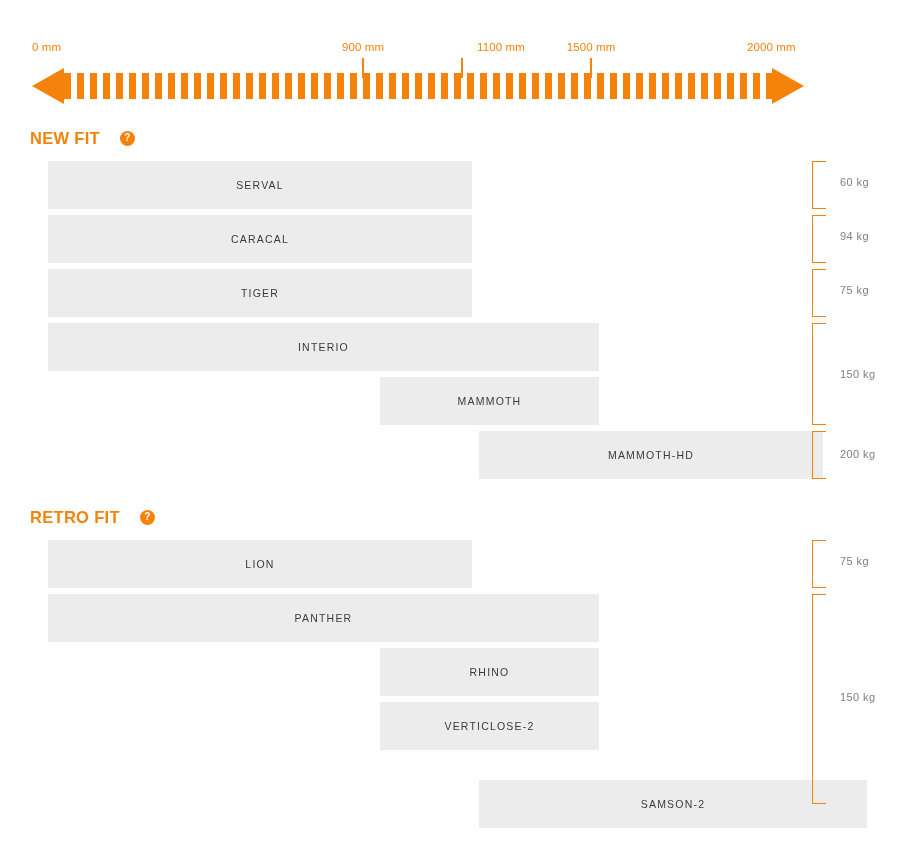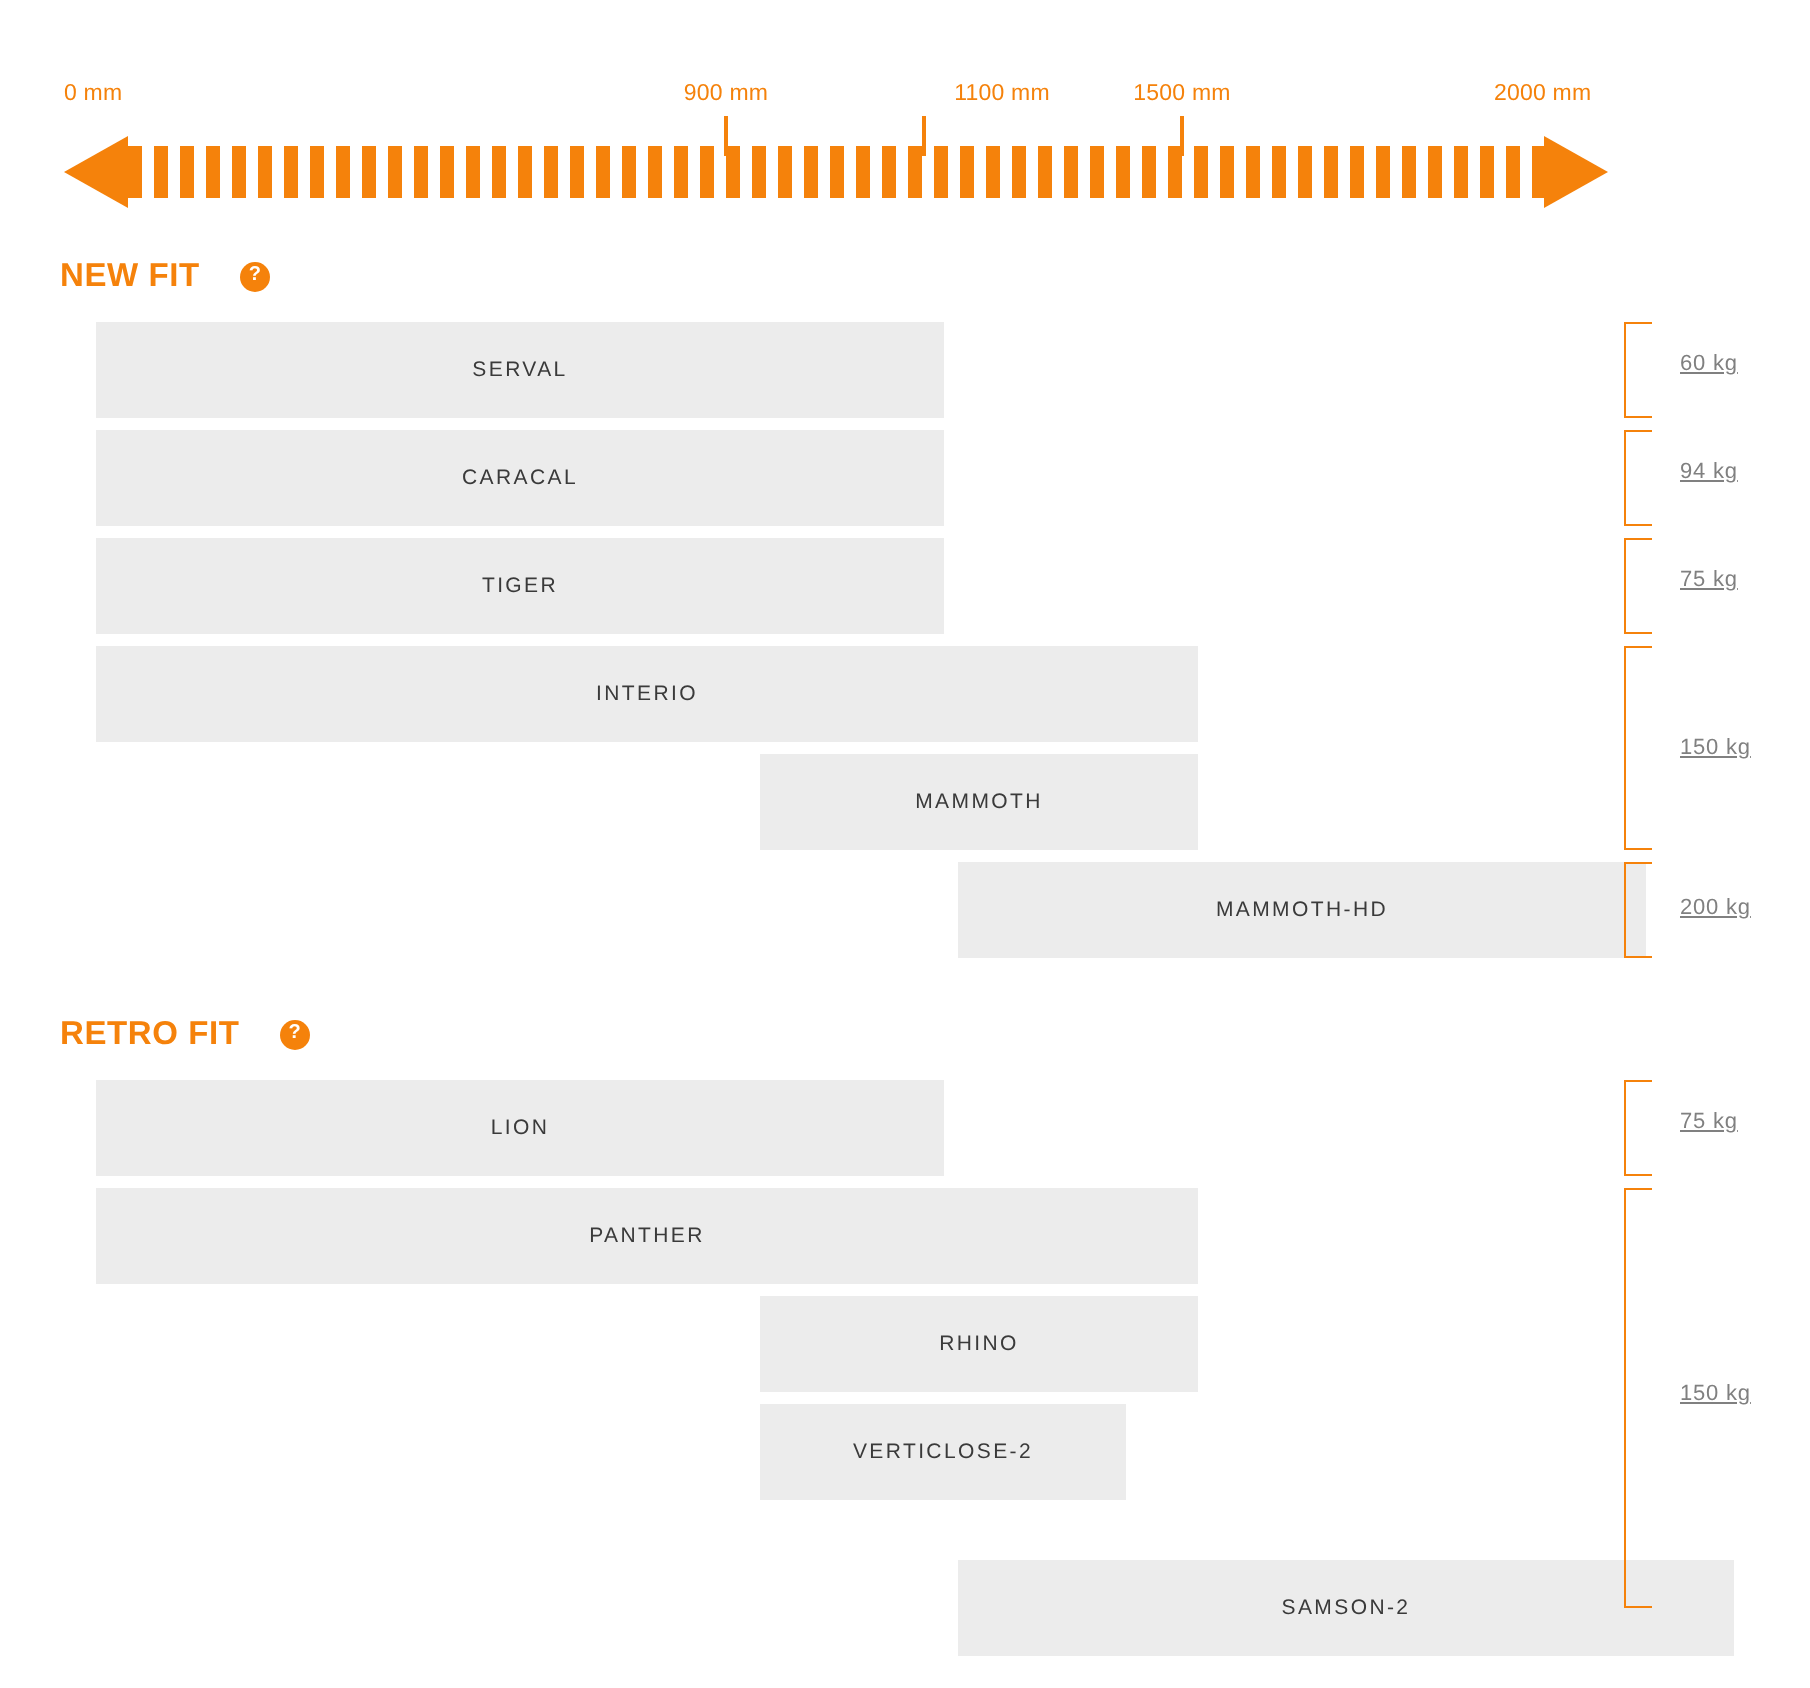--- a/index.html
+++ b/index.html
@@ -125,21 +125,20 @@
     border-bottom: 1.6px solid #F5820B;
   }
   .bracket-label {
     position: absolute;
     left: 840px;
     font-size: 11px;
     color: #808080;
     letter-spacing: 0.4px;
     white-space: nowrap;
     line-height: 1;
-    text-decoration: underline;
   }
 </style>
 </head>
 <body>
 
 <div id="page">
 
   <div class="ruler-wrap">
     <div class="arrow-left"></div>
     <div class="hatch"></div>
@@ -198,21 +197,21 @@
         </div>
         <div class="bar" style="left: 30px; width: 424px; top: 540px;">
           <span class="bar-label">LION</span>
         </div>
         <div class="bar" style="left: 30px; width: 551px; top: 594px;">
           <span class="bar-label">PANTHER</span>
         </div>
         <div class="bar" style="left: 362px; width: 219px; top: 648px;">
           <span class="bar-label">RHINO</span>
         </div>
-        <div class="bar" style="left: 362px; width: 183px; top: 702px;">
+        <div class="bar" style="left: 362px; width: 219px; top: 702px;">
           <span class="bar-label">VERTICLOSE-2</span>
         </div>
         <div class="bar" style="left: 461px; width: 388px; top: 780px;">
           <span class="bar-label">SAMSON-2</span>
         </div>
         <div class="bracket" style="top: 540px; height: 48px;"></div>
         <div class="bracket-label" style="top: 556px;">75 kg</div>
         <div class="bracket" style="top: 594px; height: 210px;"></div>
         <div class="bracket-label" style="top: 692px;">150 kg</div>
       </div>

